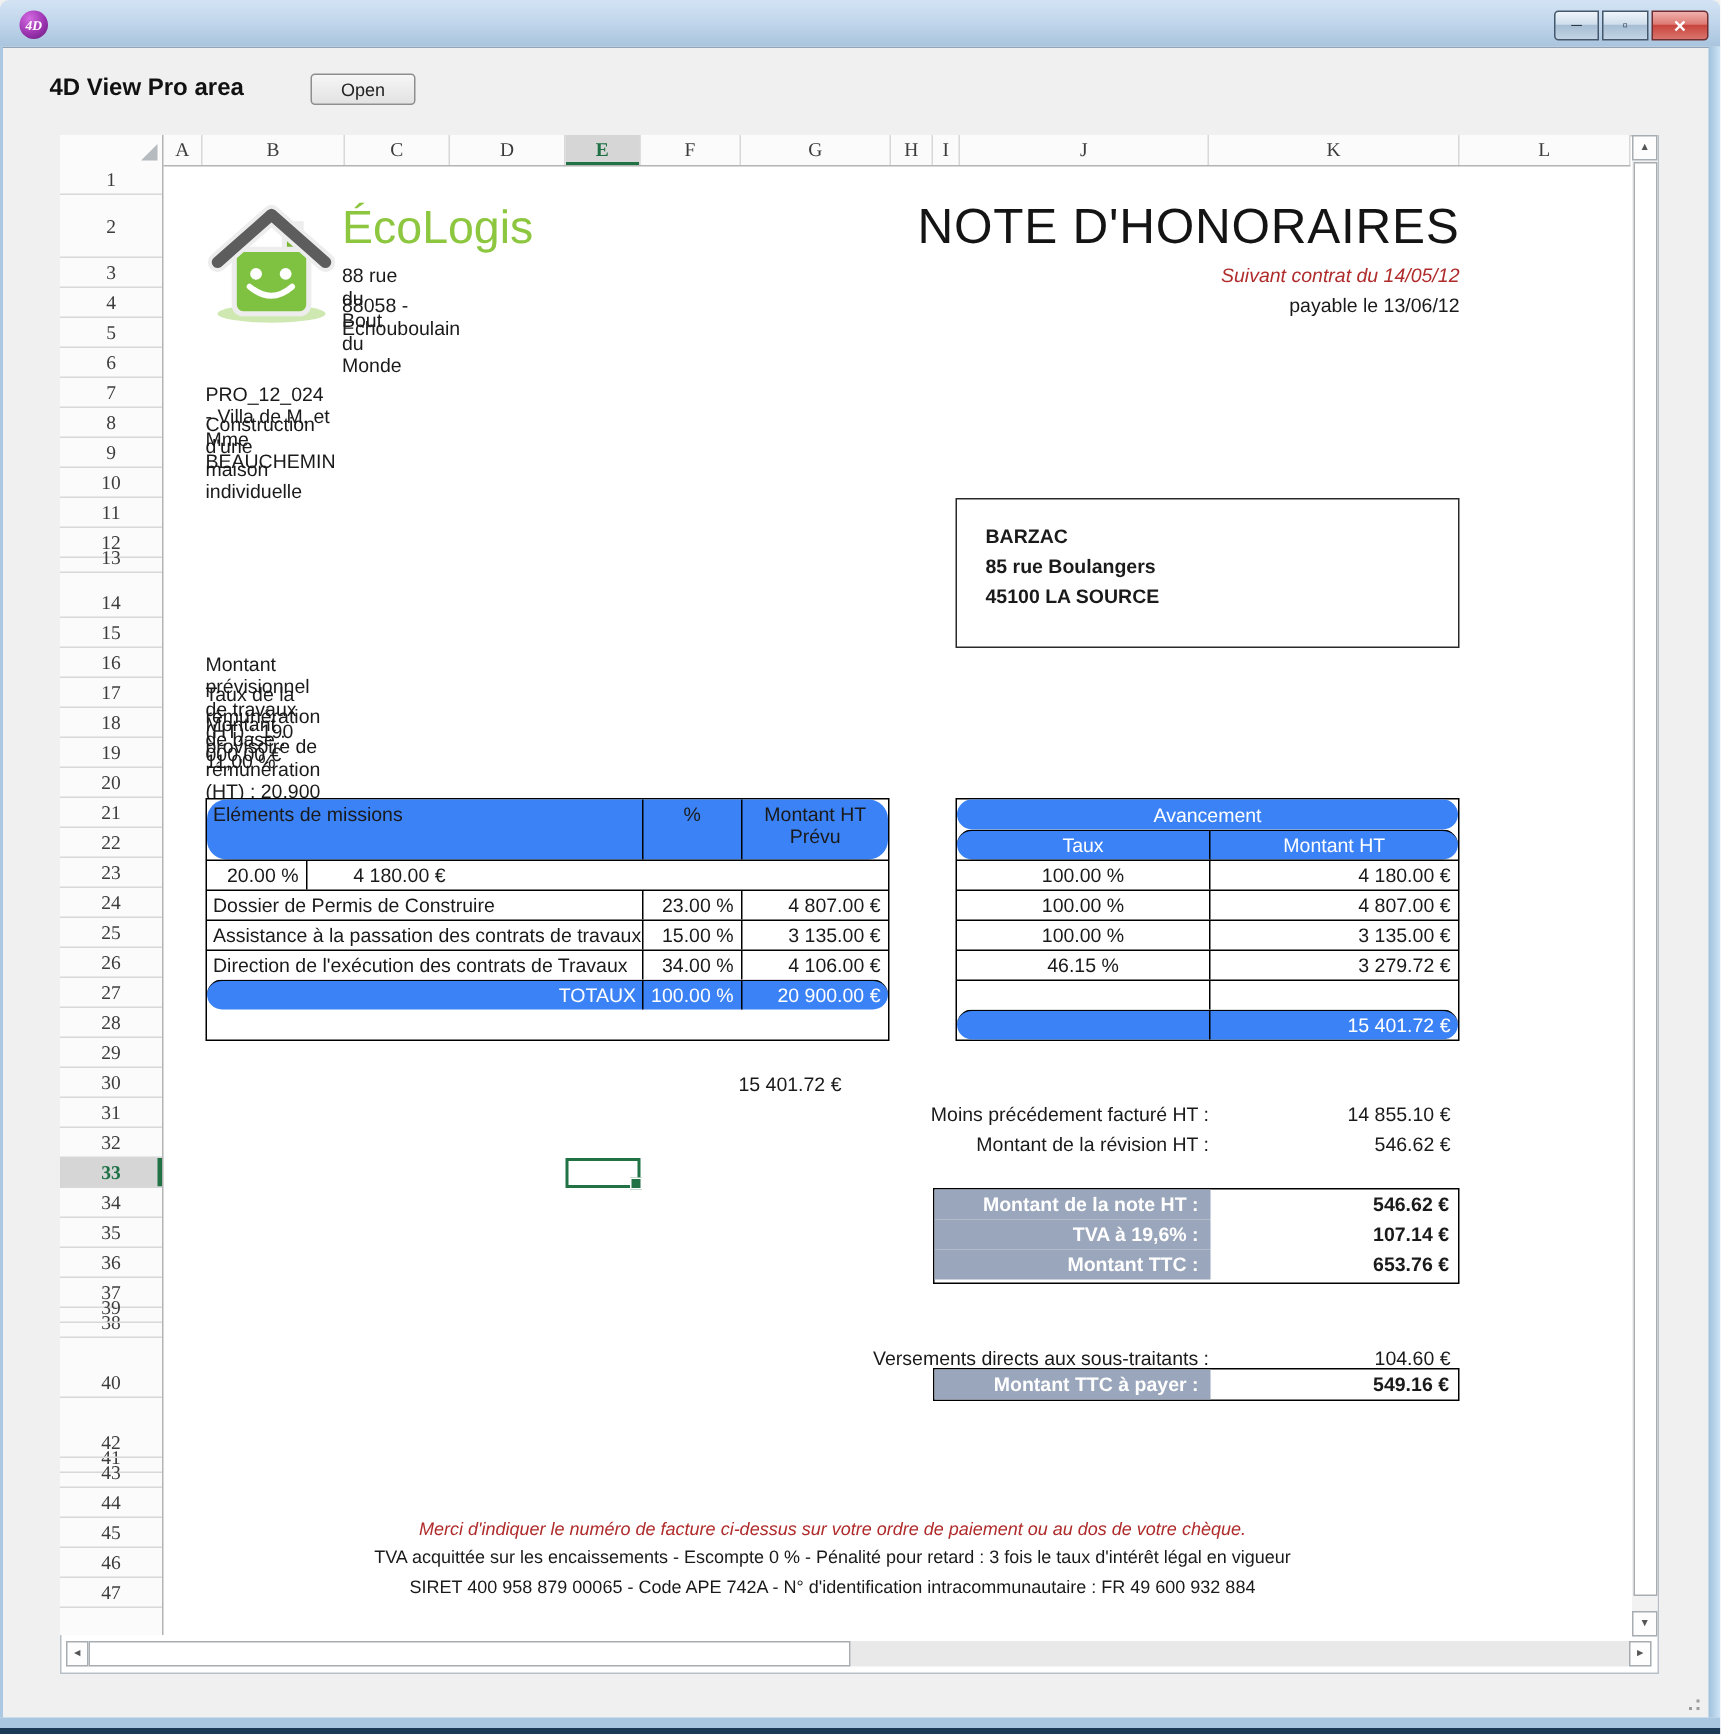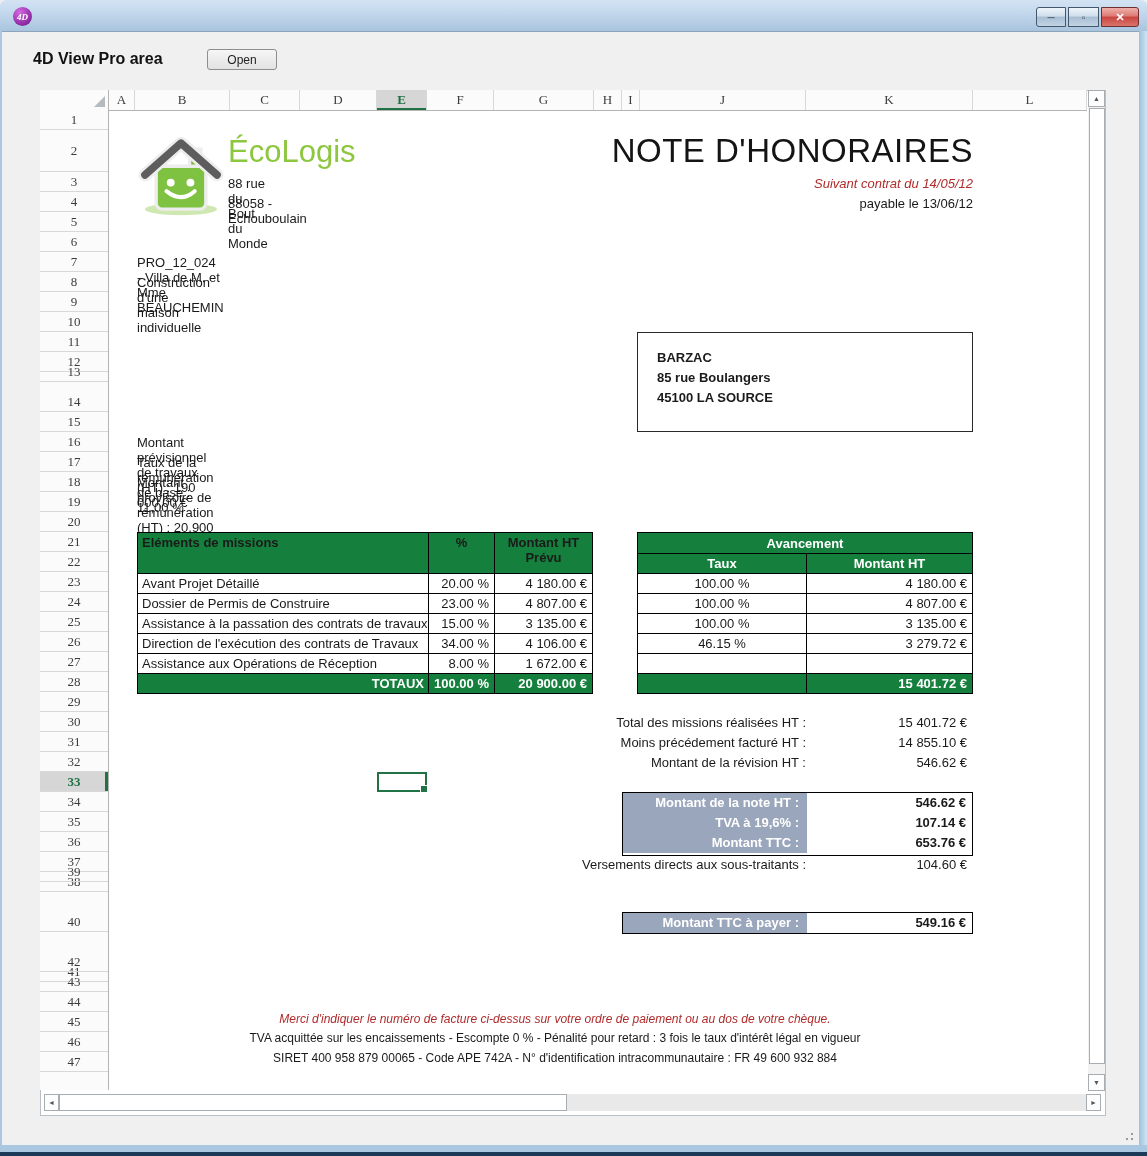--- a/index.html
+++ b/index.html
@@ -67,21 +67,21 @@
   .clientbox{border:1px solid #2a2a2a;box-sizing:border-box;padding:15px 0 0 19px;line-height:20px;font-weight:600;}
   
   .tbl{position:absolute;border:1px solid #000;box-sizing:border-box;background:#fff;}
   .trow{display:flex;height:20px;box-sizing:border-box;border-top:1px solid #000;}
   .trow:first-child{border-top:none;}
   .trow.hdr2{height:40px;}
   .tc{box-sizing:border-box;border-left:1px solid #000;overflow:hidden;white-space:nowrap;
       display:flex;align-items:center;}
   .tc:first-child{border-left:none;}
   .tc.top{align-items:flex-start;padding-top:2px;}
-  .bluehdr{background:#15803d;font-weight:bold;}
+  .bluehdr{background:#3b82f6;font-weight:normal;border-radius:13px;}
   .whitetxt{color:#fff;}
   .cl{justify-content:flex-start;padding-left:4px;}
   .cc{justify-content:center;}
   .cr{justify-content:flex-end;padding-right:5px;}
   
   .recap{position:absolute;left:400px;width:567px;height:20px;display:flex;}
   .recap .lab{width:406px;text-align:right;}
   .recap .val{width:161px;text-align:right;}
   
   .notebox{position:absolute;left:622px;width:351px;border:1px solid #000;box-sizing:border-box;background:#fff;}
@@ -239,43 +239,37 @@
         <div class="tc cl top" style="flex:1;">Eléments de missions</div>
         <div class="tc cc top" style="width:66px;">%</div>
         <div class="tc top" style="width:98px;justify-content:center;">
           <div style="text-align:center;">
             <div>Montant HT</div>
             <div>Prévu</div>
           </div>
         </div>
       </div>
       <div class="trow">
-        <div class="tc cl" style="flex:1;">Avant Projet Détaillé</div>
         <div class="tc cr" style="width:66px;">20.00 %</div>
         <div class="tc cr" style="width:98px;">4 180.00 €</div>
       </div>
       <div class="trow">
         <div class="tc cl" style="flex:1;">Dossier de Permis de Construire</div>
         <div class="tc cr" style="width:66px;">23.00 %</div>
         <div class="tc cr" style="width:98px;">4 807.00 €</div>
       </div>
       <div class="trow">
         <div class="tc cl" style="flex:1;">Assistance à la passation des contrats de travaux</div>
         <div class="tc cr" style="width:66px;">15.00 %</div>
         <div class="tc cr" style="width:98px;">3 135.00 €</div>
       </div>
       <div class="trow">
         <div class="tc cl" style="flex:1;">Direction de l'exécution des contrats de Travaux</div>
         <div class="tc cr" style="width:66px;">34.00 %</div>
         <div class="tc cr" style="width:98px;">4 106.00 €</div>
-      </div>
-      <div class="trow">
-        <div class="tc cl" style="flex:1;">Assistance aux Opérations de Réception</div>
-        <div class="tc cr" style="width:66px;">8.00 %</div>
-        <div class="tc cr" style="width:98px;">1 672.00 €</div>
       </div>
       <div class="trow bluehdr whitetxt">
         <div class="tc cr" style="flex:1;padding-right:4px;">TOTAUX</div>
         <div class="tc cr" style="width:66px;">100.00 %</div>
         <div class="tc cr" style="width:98px;">20 900.00 €</div>
       </div>
     </div>
 
     <div class="tbl" style="left:637px;top:532px;width:336px;height:162px;">
       <div class="trow bluehdr whitetxt">
@@ -305,21 +299,20 @@
         <div class="tc cc" style="width:168px;"></div>
         <div class="tc cr" style="flex:1;"></div>
       </div>
       <div class="trow bluehdr whitetxt">
         <div class="tc" style="width:168px;"></div>
         <div class="tc cr" style="flex:1;">15 401.72 €</div>
       </div>
     </div>
 
     <div class="recap" style="top:715px;">
-      <div class="lab">Total des missions réalisées HT :</div>
       <div class="val">15 401.72 €</div>
     </div>
     <div class="recap" style="top:735px;">
       <div class="lab">Moins précédement facturé HT :</div>
       <div class="val">14 855.10 €</div>
     </div>
     <div class="recap" style="top:755px;">
       <div class="lab">Montant de la révision HT :</div>
       <div class="val">546.62 €</div>
     </div>
@@ -332,21 +325,21 @@
       <div class="nrow">
         <div class="nlab">TVA à 19,6% :</div>
         <div class="nval">107.14 €</div>
       </div>
       <div class="nrow">
         <div class="nlab">Montant TTC :</div>
         <div class="nval">653.76 €</div>
       </div>
     </div>
 
-    <div class="recap" style="top:857px;justify-content:flex-end;">
+    <div class="recap" style="top:898px;justify-content:flex-end;">
       <div class="lab">Versements directs aux sous-traitants :</div>
       <div class="val">104.60 €</div>
     </div>
 
     <div class="notebox" style="top:912px;height:22px;">
       <div class="nrow">
         <div class="nlab">Montant TTC à payer :</div>
         <div class="nval">549.16 €</div>
       </div>
     </div>

